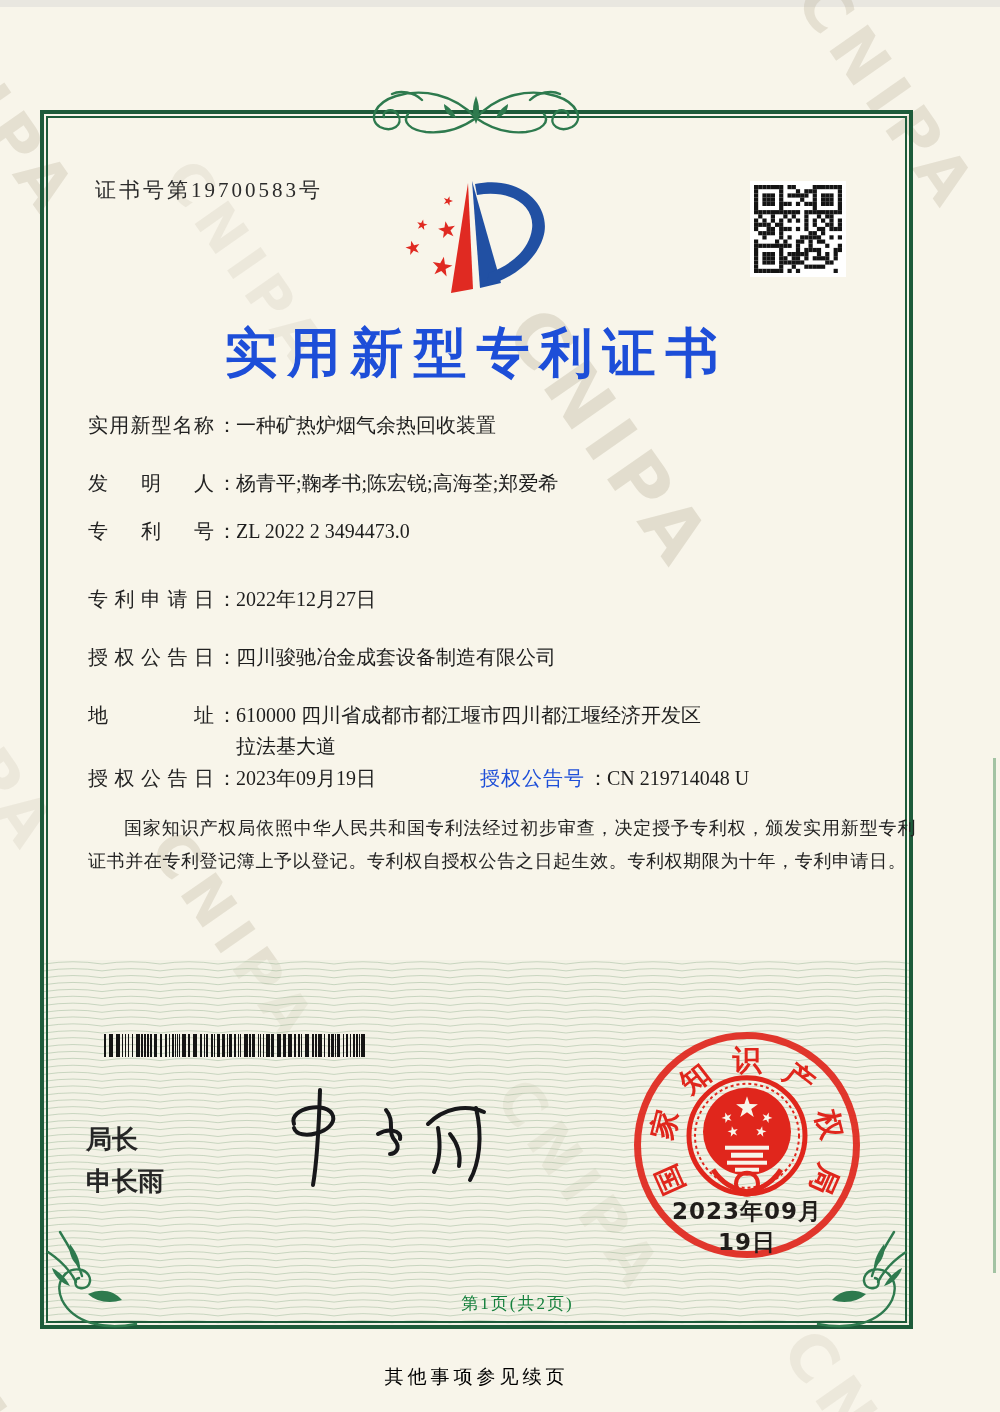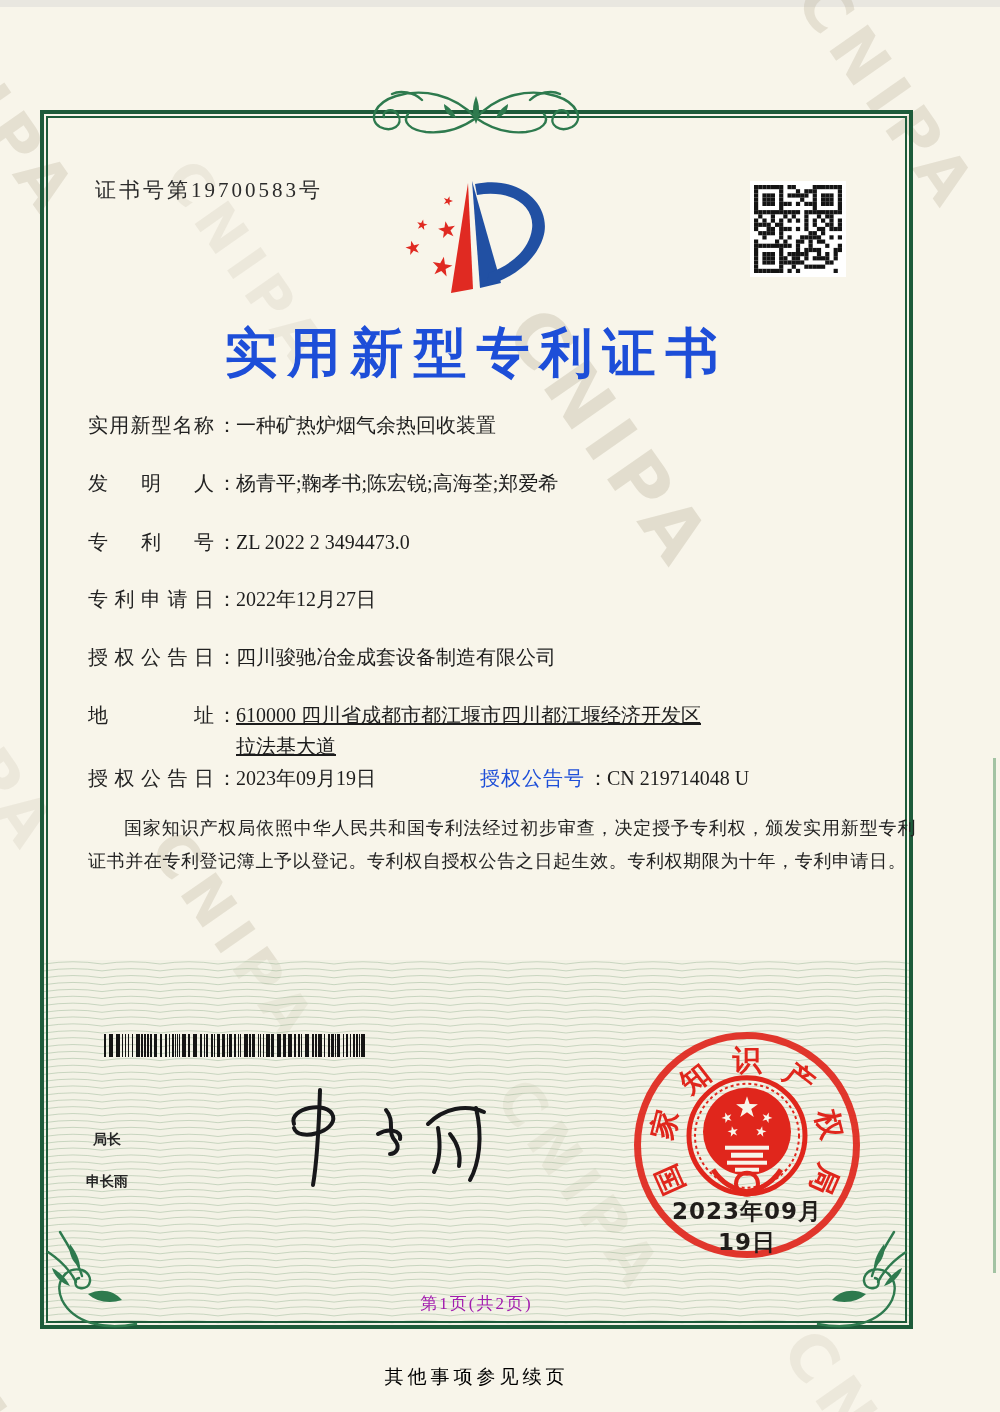--- a/index.html
+++ b/index.html
@@ -48,34 +48,34 @@
 
   .title{
     position:absolute;left:40px;top:318px;width:873px;text-align:center;
     font-size:53px;font-weight:700;letter-spacing:10px;color:#1d4ed8;
   }
 
   .frow{position:absolute;left:88px;width:830px;font-size:20px;line-height:30px;white-space:nowrap;}
   .flabel{display:inline-block;width:126px;text-align:justify;text-align-last:justify;vertical-align:top;color:#222;}
   .fcolon{display:inline-block;width:14px;margin:0 5px 0 3px;vertical-align:top;color:#222;}
   .fvalue{color:#1d1d1d;vertical-align:top;}
-  .fvalue-block{display:inline-block;white-space:normal;width:620px;line-height:31px;text-decoration:underline;}
+  .fvalue-block{display:inline-block;white-space:normal;width:620px;line-height:31px;}
   .pair2{position:absolute;left:392px;top:0;}
   .pair2 .flabel2{letter-spacing:1px;color:#1d4ed8;}
 
   .paras{
     position:absolute;left:88px;top:812px;width:828px;
     font-size:18px;line-height:33px;letter-spacing:.6px;text-align:justify;color:#222;
   }
   .paras p{margin:0 0 7px 0;text-indent:2em;}
 
   .barcode{position:absolute;left:104px;top:1034px;width:264px;height:23px;}
 
   .officer{position:absolute;left:86px;top:1118px;font-family:"DejaVu Sans","Liberation Sans",sans-serif;
-    font-weight:700;font-size:14px;color:#262626;line-height:42px;text-align:center;}
+    font-weight:700;font-size:26px;color:#262626;line-height:42px;}
   .signature{position:absolute;left:268px;top:1082px;width:240px;height:112px;}
   .signature path{stroke:#17171a;stroke-width:4;fill:none;stroke-linecap:round;stroke-linejoin:round;}
 
   
   .seal{position:absolute;left:634px;top:1032px;width:226px;height:226px;}
   .seal-ring{
     position:absolute;left:0;top:0;width:100%;height:100%;border-radius:50%;
     border:7px solid rgba(224,38,28,0.92);box-sizing:border-box;
   }
   .seal-char{
@@ -84,21 +84,21 @@
   }
   .seal-emblem{position:absolute;left:50%;top:50%;transform:translate(-50%,-54%);}
   .seal-date{
     position:absolute;left:28px;top:164px;width:170px;text-align:center;
     font-family:"DejaVu Sans","Liberation Sans",sans-serif;
     font-size:23px;font-weight:700;color:#201d1a;letter-spacing:1px;
   }
 
   .page-info{
     position:absolute;left:40px;top:1292px;width:873px;text-align:center;
-    font-size:17px;letter-spacing:2px;color:#a21caf;
+    font-size:17px;letter-spacing:2px;color:#15803d;padding-left:41px;
   }
   .continuation{
     position:absolute;left:40px;top:1364px;width:873px;text-align:center;
     font-size:19px;letter-spacing:4px;color:#000000;
   }
 </style>
 </head>
 <body>
 
 <div class="page">
@@ -465,21 +465,21 @@
   </div>
 
   <div class="title">实用新型专利证书</div>
 
   <div class="frow" style="top:410px">
     <span class="flabel">实用新型名称</span><span class="fcolon">：</span><span class="fvalue">一种矿热炉烟气余热回收装置</span>
   </div>
   <div class="frow" style="top:468px">
     <span class="flabel">发明人</span><span class="fcolon">：</span><span class="fvalue">杨青平;鞠孝书;陈宏锐;高海荃;郑爱希</span>
   </div>
-  <div class="frow" style="top:527px">
+  <div class="frow" style="top:516px">
     <span class="flabel">专利号</span><span class="fcolon">：</span><span class="fvalue">ZL 2022 2 3494473.0</span>
   </div>
   <div class="frow" style="top:584px">
     <span class="flabel">专利申请日</span><span class="fcolon">：</span><span class="fvalue">2022年12月27日</span>
   </div>
   <div class="frow" style="top:642px">
     <span class="flabel">授权公告日</span><span class="fcolon">：</span><span class="fvalue">四川骏驰冶金成套设备制造有限公司</span>
   </div>
   <div class="frow" style="top:700px">
     <span class="flabel">地址</span><span class="fcolon">：</span><span class="fvalue fvalue-block"><span>610000 四川省成都市都江堰市四川都江堰经济开发区</span><br><span>拉法基大道</span></span>

